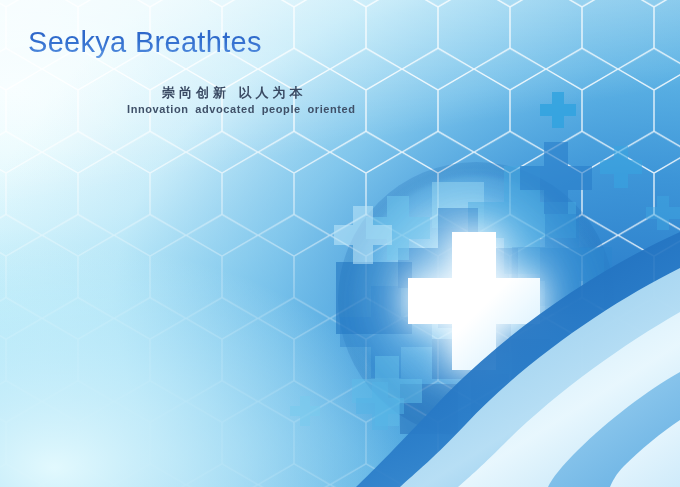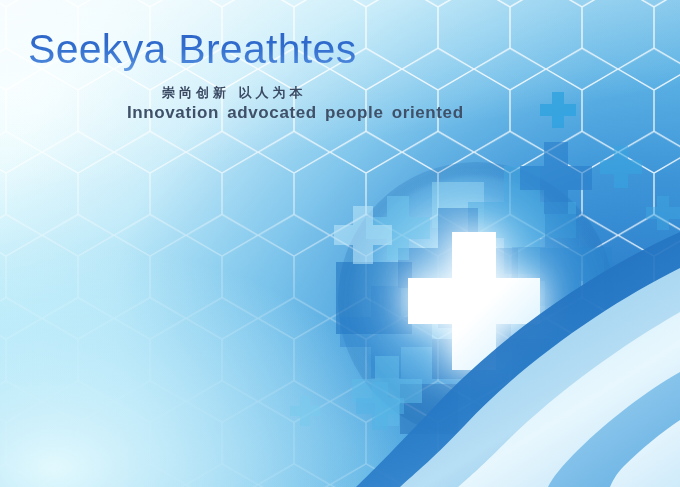--- a/index.html
+++ b/index.html
@@ -64,38 +64,38 @@
   }
   .cross-white i{background:linear-gradient(135deg,#ffffff 0%,#ffffff 58%,#f0faff 78%,#dff3fe 100%);}
 
   
   .ribbons{position:absolute;inset:0;}
   .ribbons svg{display:block;width:680px;height:487px;}
 
   
   .title{
     position:absolute;left:28px;top:26px;
-    font-size:41px;font-weight:400;letter-spacing:.3px;
+    font-size:29px;font-weight:400;letter-spacing:.3px;
     font-family:"Liberation Sans","DejaVu Sans",sans-serif;
     background:linear-gradient(180deg,#2f63c6 0%,#2f6ccd 42%,#4a85da 78%,#6a9fe4 100%);
     -webkit-background-clip:text;background-clip:text;
     color:transparent;-webkit-text-fill-color:transparent;
     white-space:nowrap;
     text-shadow:none;
   }
   .slogan-cn{
     position:absolute;left:162px;top:84px;
     font-size:13px;font-weight:700;letter-spacing:4px;
     color:#3a4a63;
     font-family:"DejaVu Sans","Liberation Sans",sans-serif;
     white-space:nowrap;
   }
   .slogan-en{
     position:absolute;left:96px;top:103px;
-    font-size:17px;font-weight:700;letter-spacing:.6px;
+    font-size:11px;font-weight:700;letter-spacing:.6px;
     color:#3f5068;
     word-spacing:3px;
     font-family:"Liberation Sans","DejaVu Sans",sans-serif;
     white-space:nowrap;
     padding-left:31px;
   }
 </style>
 </head>
 <body>
 

